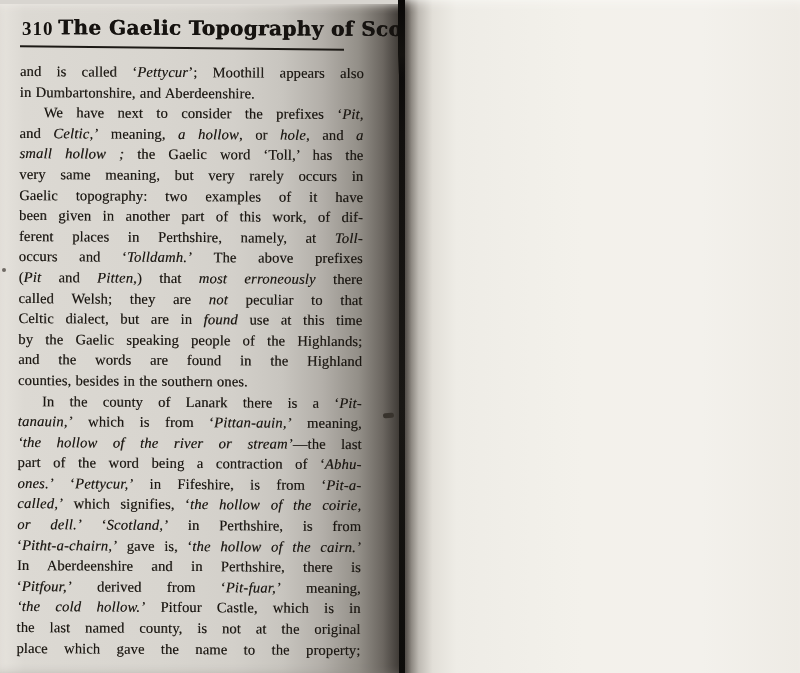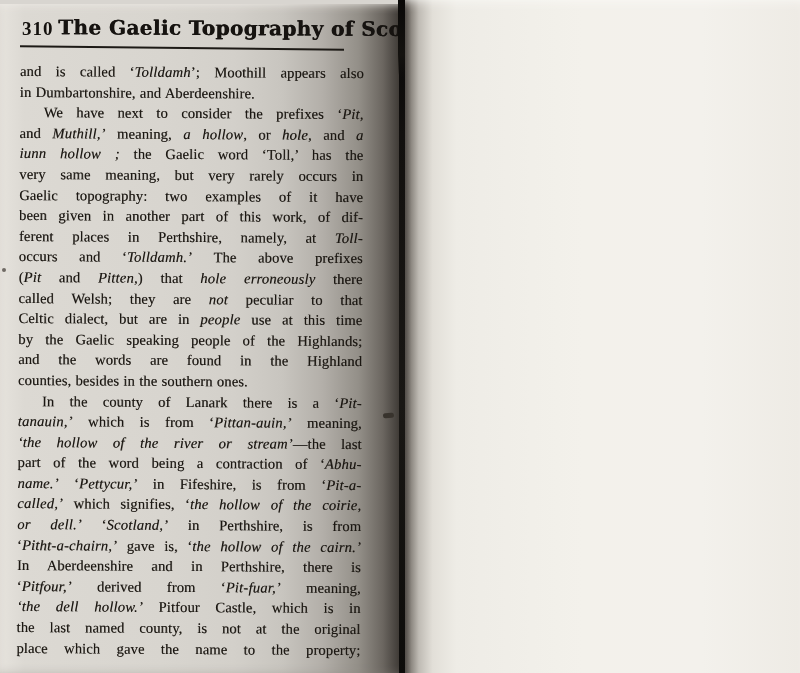--- a/index.html
+++ b/index.html
@@ -73,47 +73,47 @@
 </head>
 <body>
 
 <div class="scan">
 
   <div class="page-left">
     <span class="pagenum num-left">310</span>
     <span class="runtitle title-left">The Gaelic Topography of Scotland,</span>
     <div class="rule rule-left"></div>
     <div class="pbody body-left">
-        <div class="tline"><span>and is called ‘</span><span class="it">Tolldamh</span><span>’; Moothill appears also</span></div>
+        <div class="tline"><span>and is called ‘</span><span class="it">Pettycur</span><span>’; Moothill appears also</span></div>
         <div class="tline end"><span>in Dumbartonshire, and Aberdeenshire.</span></div>
         <div class="tline ind"><span>We have next to consider the prefixes ‘</span><span class="it">Pit,</span></div>
-        <div class="tline"><span>and </span><span class="it">Muthill,’</span><span> meaning, </span><span class="it">a hollow</span><span>, or </span><span class="it">hole</span><span>, and </span><span class="it">a</span></div>
-        <div class="tline"><span class="it">iunn hollow ;</span><span> the Gaelic word ‘Toll,’ has the</span></div>
+        <div class="tline"><span>and </span><span class="it">Celtic,’</span><span> meaning, </span><span class="it">a hollow</span><span>, or </span><span class="it">hole</span><span>, and </span><span class="it">a</span></div>
+        <div class="tline"><span class="it">small hollow ;</span><span> the Gaelic word ‘Toll,’ has the</span></div>
         <div class="tline"><span>very same meaning, but very rarely occurs in</span></div>
         <div class="tline"><span>Gaelic topography: two examples of it have</span></div>
         <div class="tline"><span>been given in another part of this work, of dif-</span></div>
         <div class="tline"><span>ferent places in Perthshire, namely, at </span><span class="it">Toll-</span></div>
         <div class="tline"><span>occurs and ‘</span><span class="it">Tolldamh.’</span><span> The above prefixes</span></div>
-        <div class="tline"><span>(</span><span class="it">Pit</span><span> and </span><span class="it">Pitten,</span><span>) that </span><span class="it">hole erroneously</span><span> there</span></div>
+        <div class="tline"><span>(</span><span class="it">Pit</span><span> and </span><span class="it">Pitten,</span><span>) that </span><span class="it">most erroneously</span><span> there</span></div>
         <div class="tline"><span>called Welsh; they are </span><span class="it">not</span><span> peculiar to that</span></div>
-        <div class="tline"><span>Celtic dialect, but are in </span><span class="it">people</span><span> use at this time</span></div>
+        <div class="tline"><span>Celtic dialect, but are in </span><span class="it">found</span><span> use at this time</span></div>
         <div class="tline"><span>by the Gaelic speaking people of the Highlands;</span></div>
         <div class="tline"><span>and the words are found in the Highland</span></div>
         <div class="tline end"><span>counties, besides in the southern ones.</span></div>
         <div class="tline ind"><span>In the county of Lanark there is a ‘</span><span class="it">Pit-</span></div>
         <div class="tline"><span class="it">tanauin,’</span><span> which is from ‘</span><span class="it">Pittan-auin,’</span><span> meaning,</span></div>
         <div class="tline"><span class="it">‘the hollow of the river or stream’</span><span>—the last</span></div>
         <div class="tline"><span>part of the word being a contraction of ‘</span><span class="it">Abhu-</span></div>
-        <div class="tline"><span class="it">name.’</span><span> ‘</span><span class="it">Pettycur,’</span><span> in Fifeshire, is from ‘</span><span class="it">Pit-a-</span></div>
+        <div class="tline"><span class="it">ones.’</span><span> ‘</span><span class="it">Pettycur,’</span><span> in Fifeshire, is from ‘</span><span class="it">Pit-a-</span></div>
         <div class="tline"><span class="it">called,’</span><span> which signifies, ‘</span><span class="it">the hollow of the coirie,</span></div>
         <div class="tline"><span class="it">or dell.’</span><span> ‘</span><span class="it">Scotland,’</span><span> in Perthshire, is from</span></div>
         <div class="tline"><span>‘</span><span class="it">Pitht-a-chairn,’</span><span> gave is, ‘</span><span class="it">the hollow of the cairn.’</span></div>
         <div class="tline"><span>In Aberdeenshire and in Perthshire, there is</span></div>
         <div class="tline"><span>‘</span><span class="it">Pitfour,’</span><span> derived from ‘</span><span class="it">Pit-fuar,’</span><span> meaning,</span></div>
-        <div class="tline"><span class="it">‘the dell hollow.’</span><span> Pitfour Castle, which is in</span></div>
+        <div class="tline"><span class="it">‘the cold hollow.’</span><span> Pitfour Castle, which is in</span></div>
         <div class="tline"><span>the last named county, is not at the original</span></div>
         <div class="tline"><span>place which gave the name to the property;</span></div>
       </div>
   </div>
 
   <div class="spine"></div>
   <div class="spine-top"></div>
 
   <div class="page-right">
     

